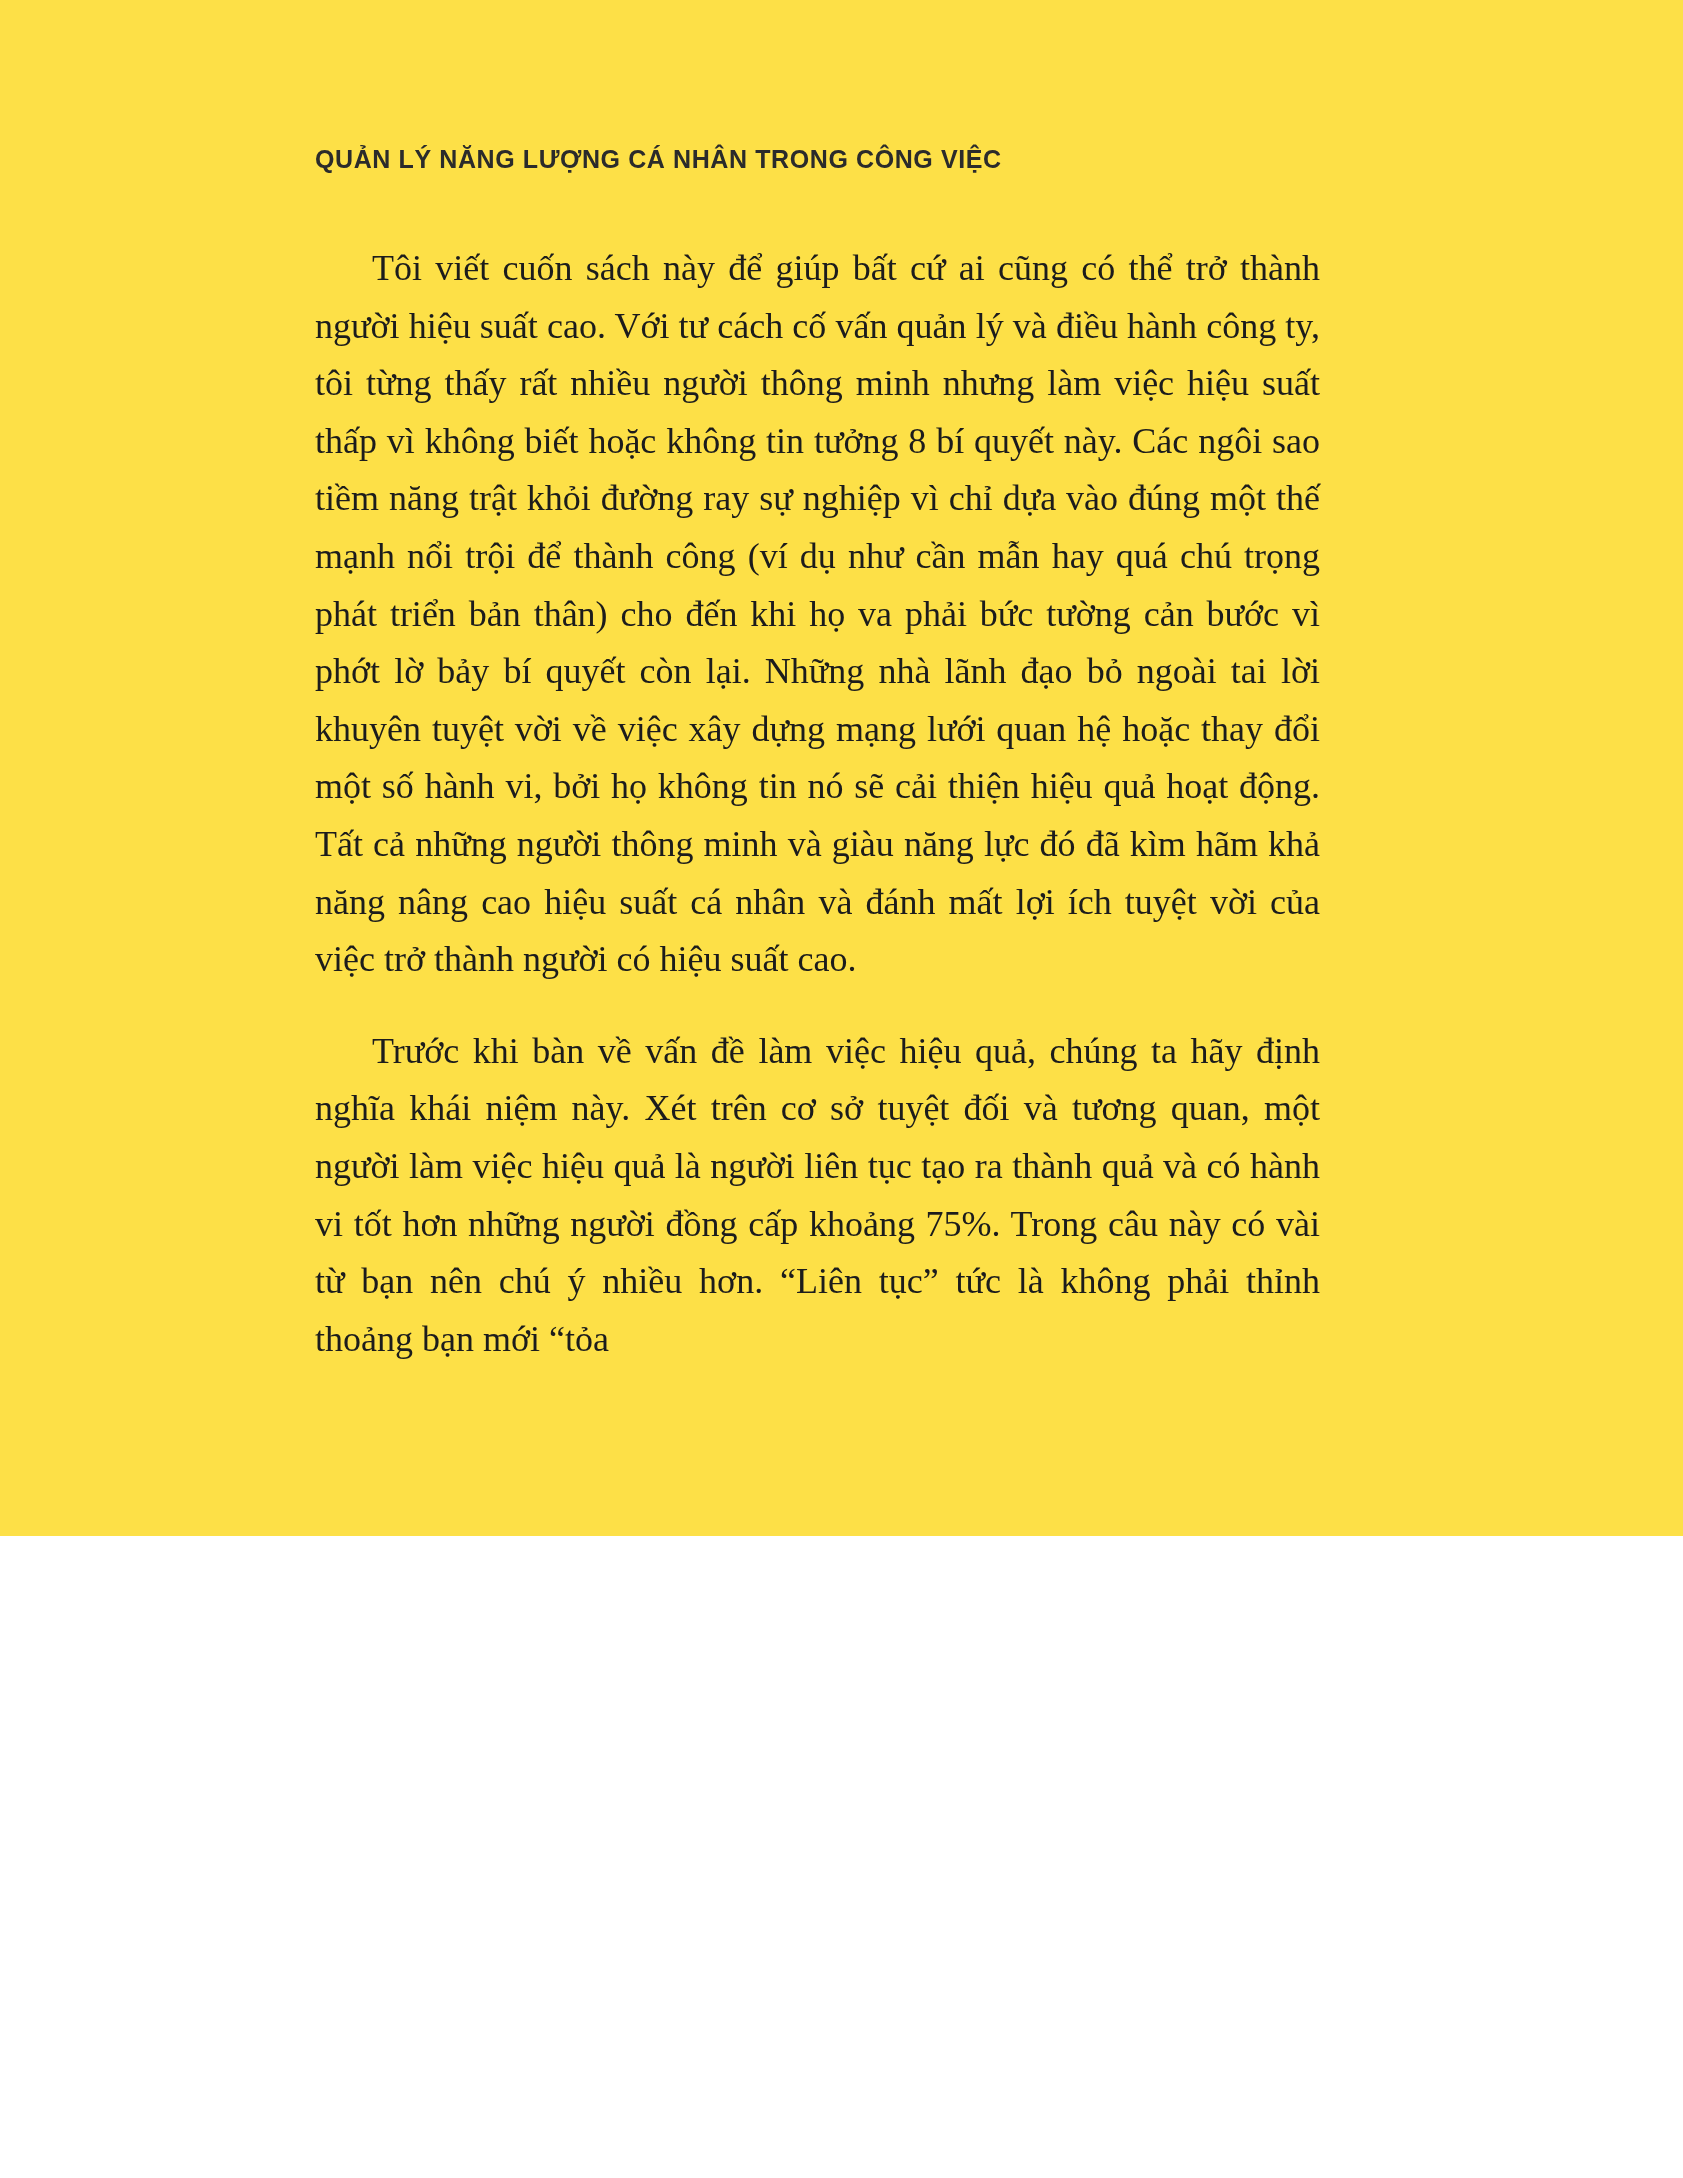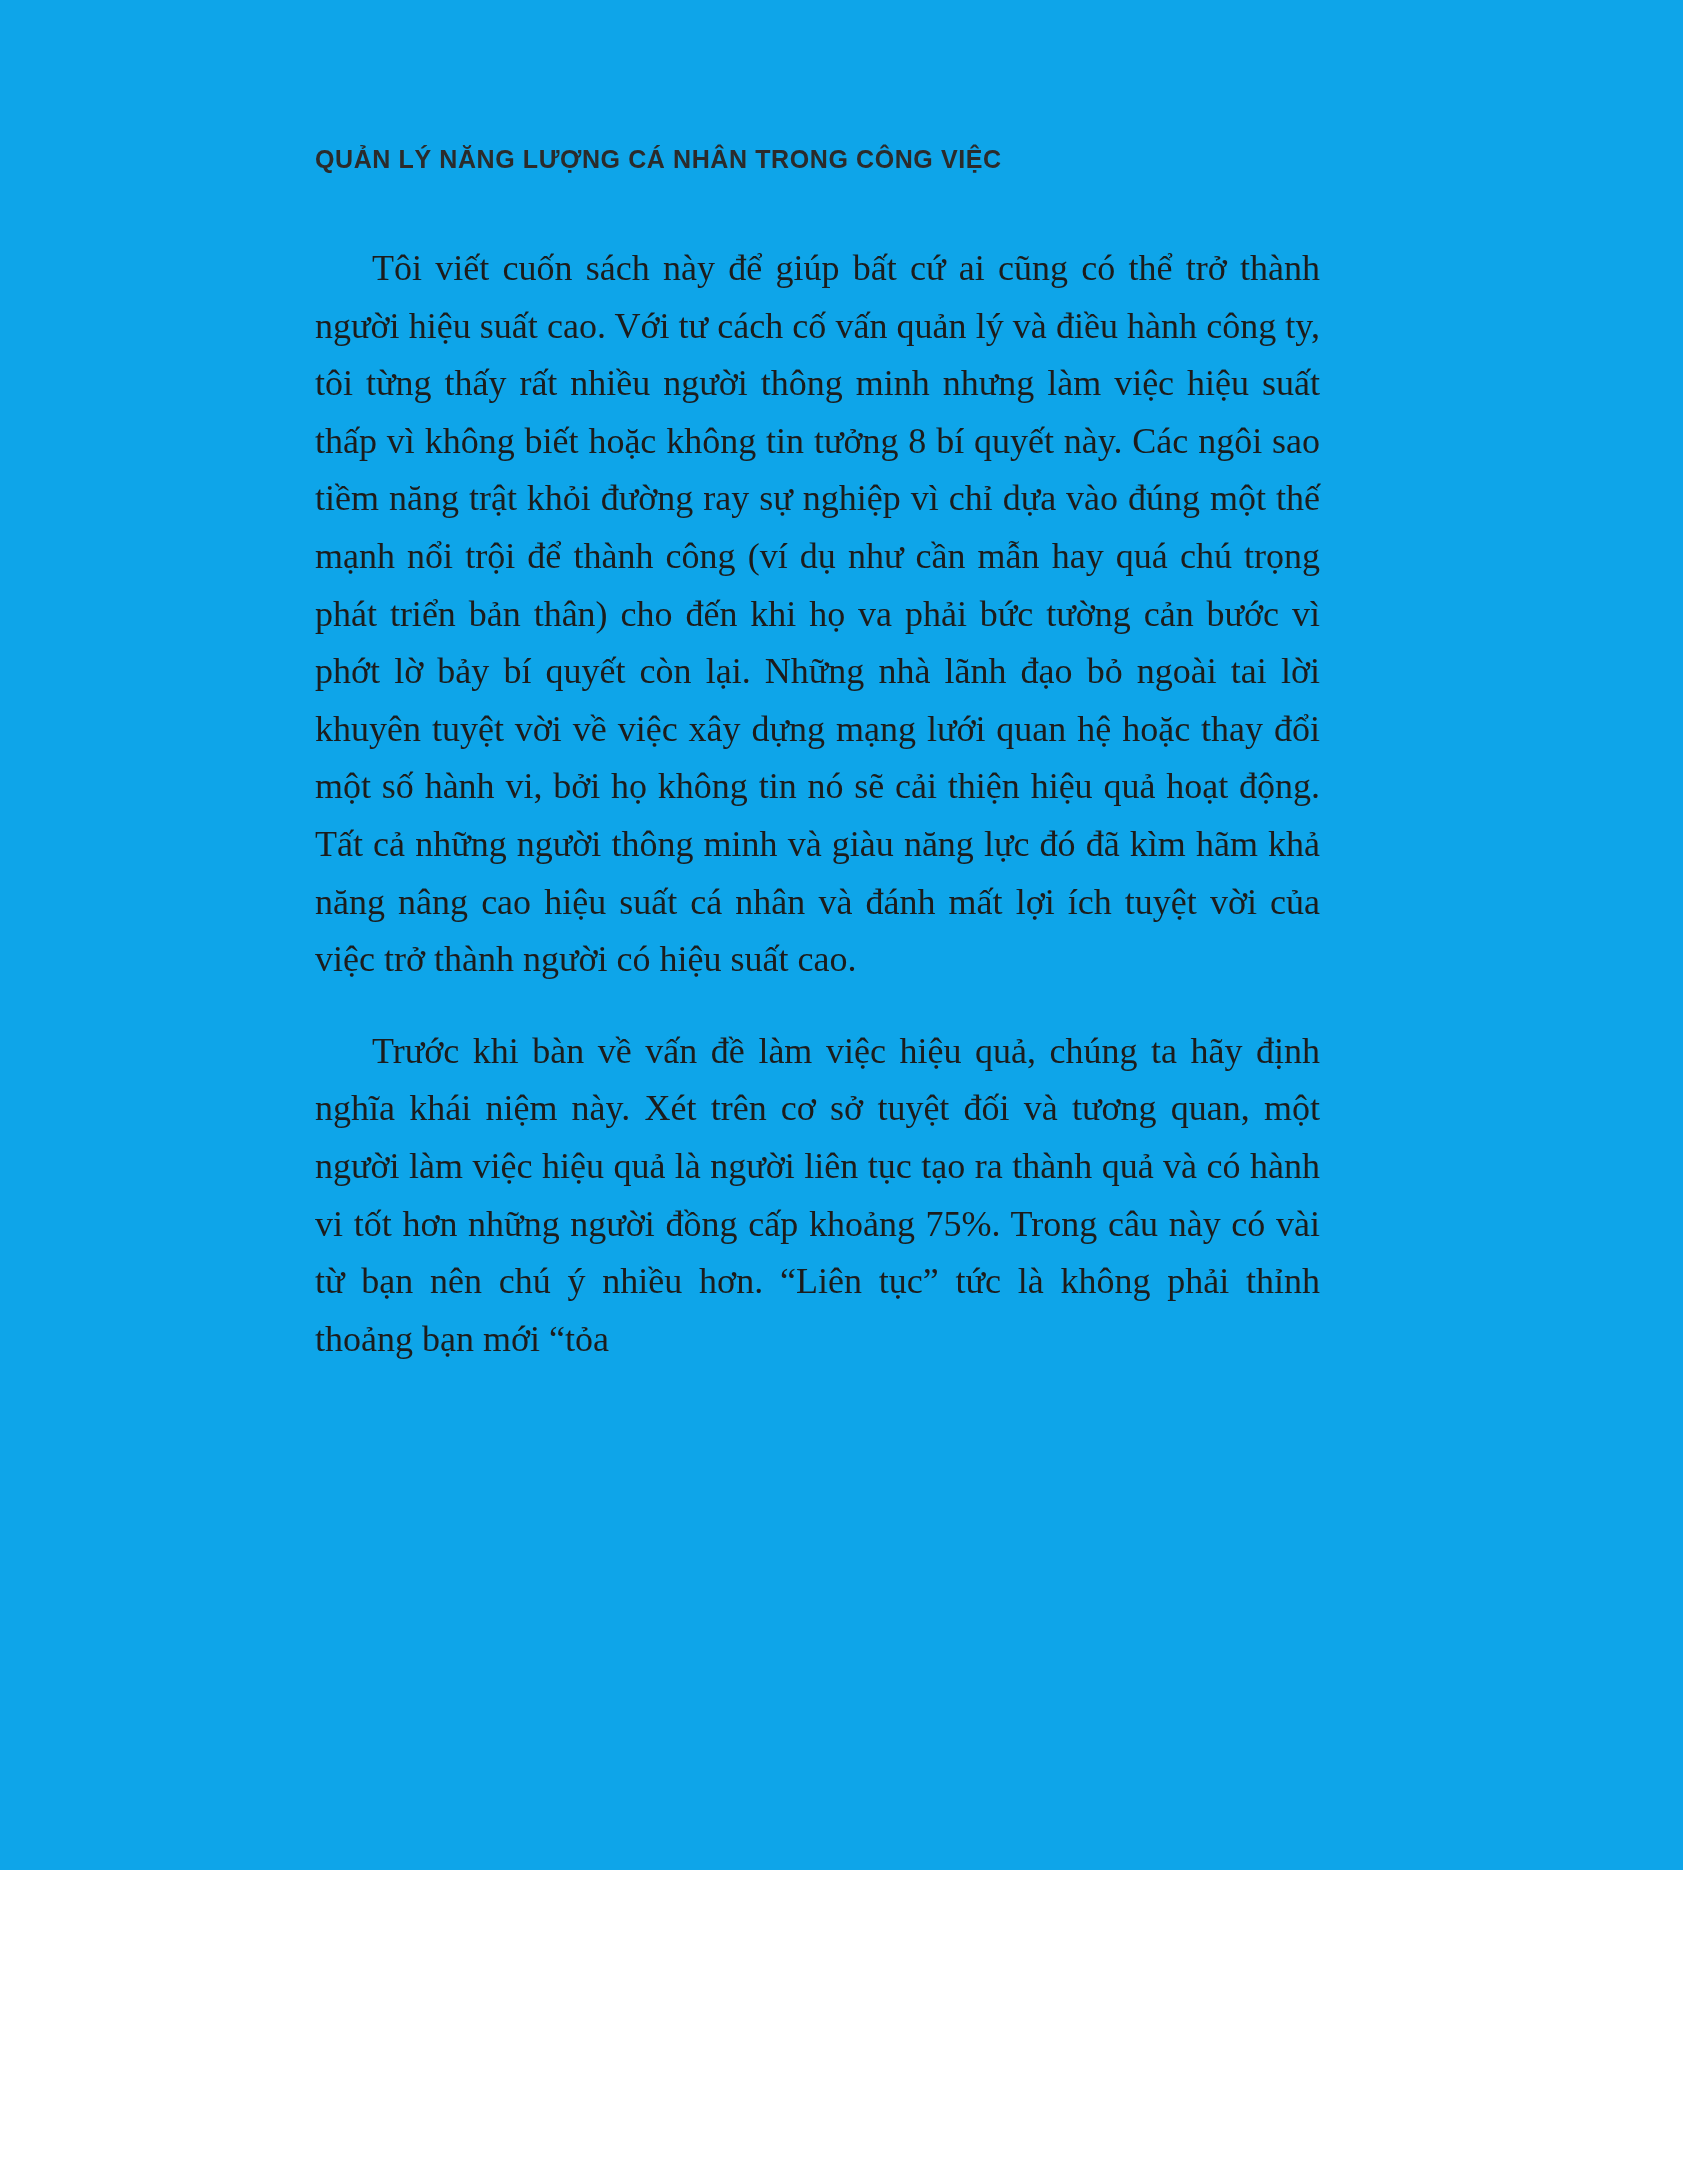--- a/index.html
+++ b/index.html
@@ -3,22 +3,22 @@
 <meta charset="utf-8">
 <style>
   html, body {
     margin: 0;
     padding: 0;
     background: #ffffff;
   }
   .page {
     position: relative;
     width: 1683px;
-    height: 1870px;
-    background: #0ea5e9;
+    height: 1536px;
+    background: #fde047;
     font-family: "Liberation Serif", serif;
     overflow: hidden;
   }
   .running-header {
     position: absolute;
     top: 145px;
     left: 315px;
     font-family: "Liberation Sans", sans-serif;
     font-weight: 700;
     font-size: 25px;

